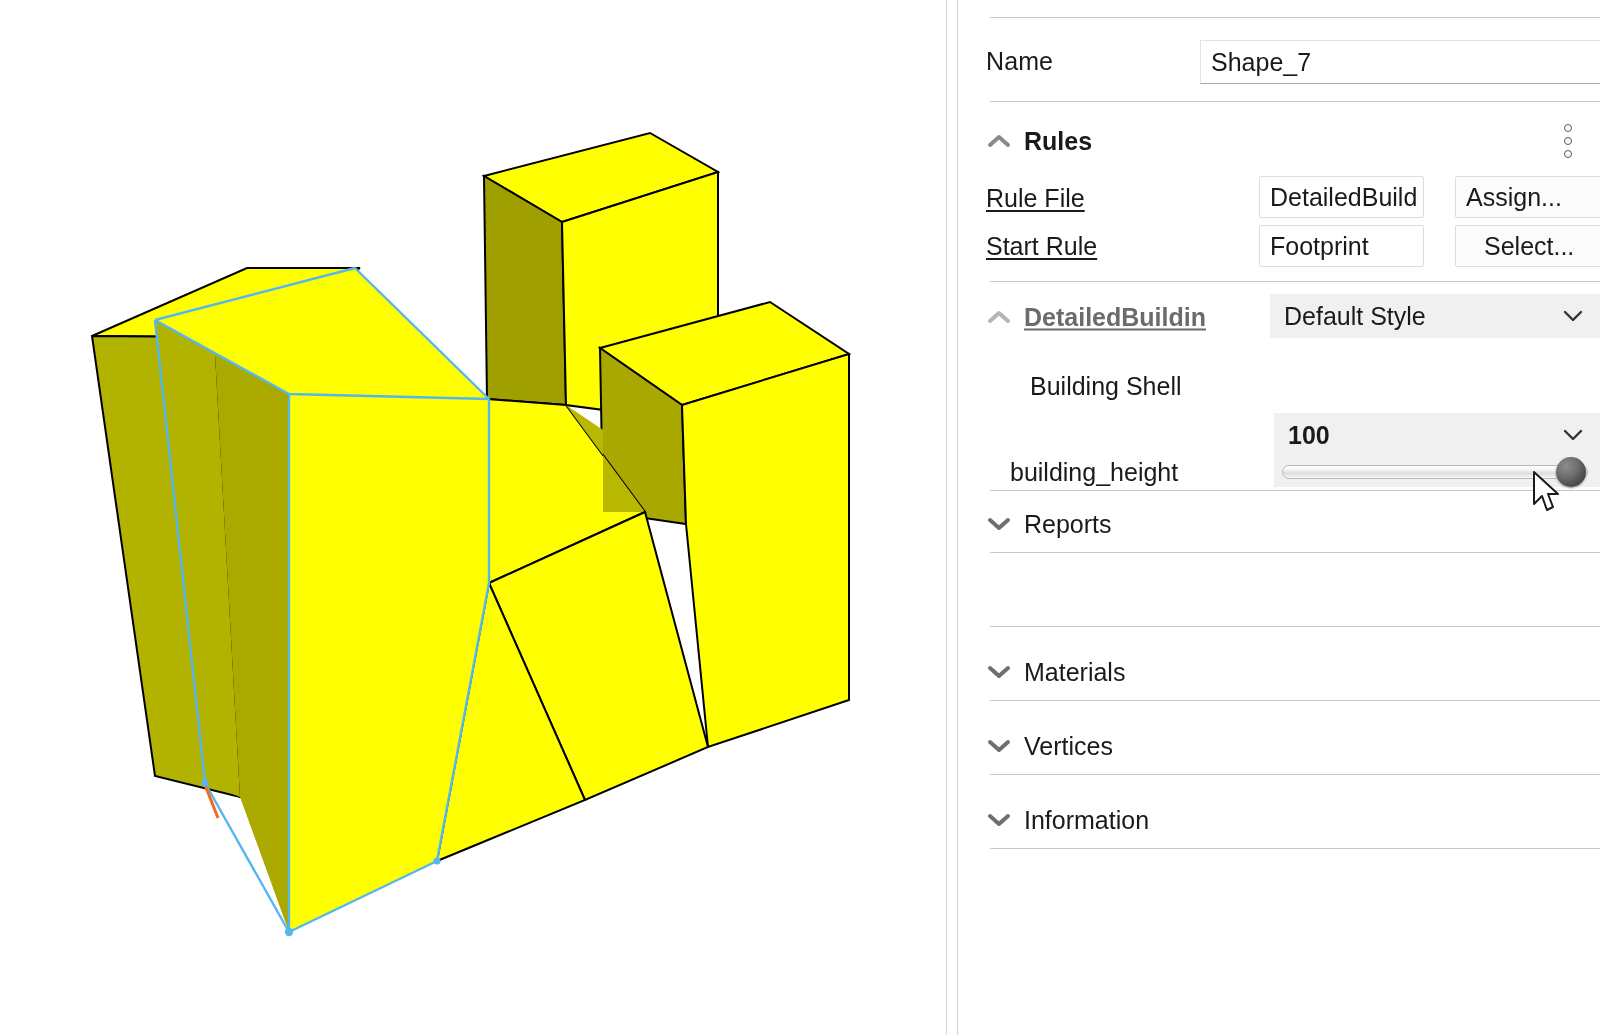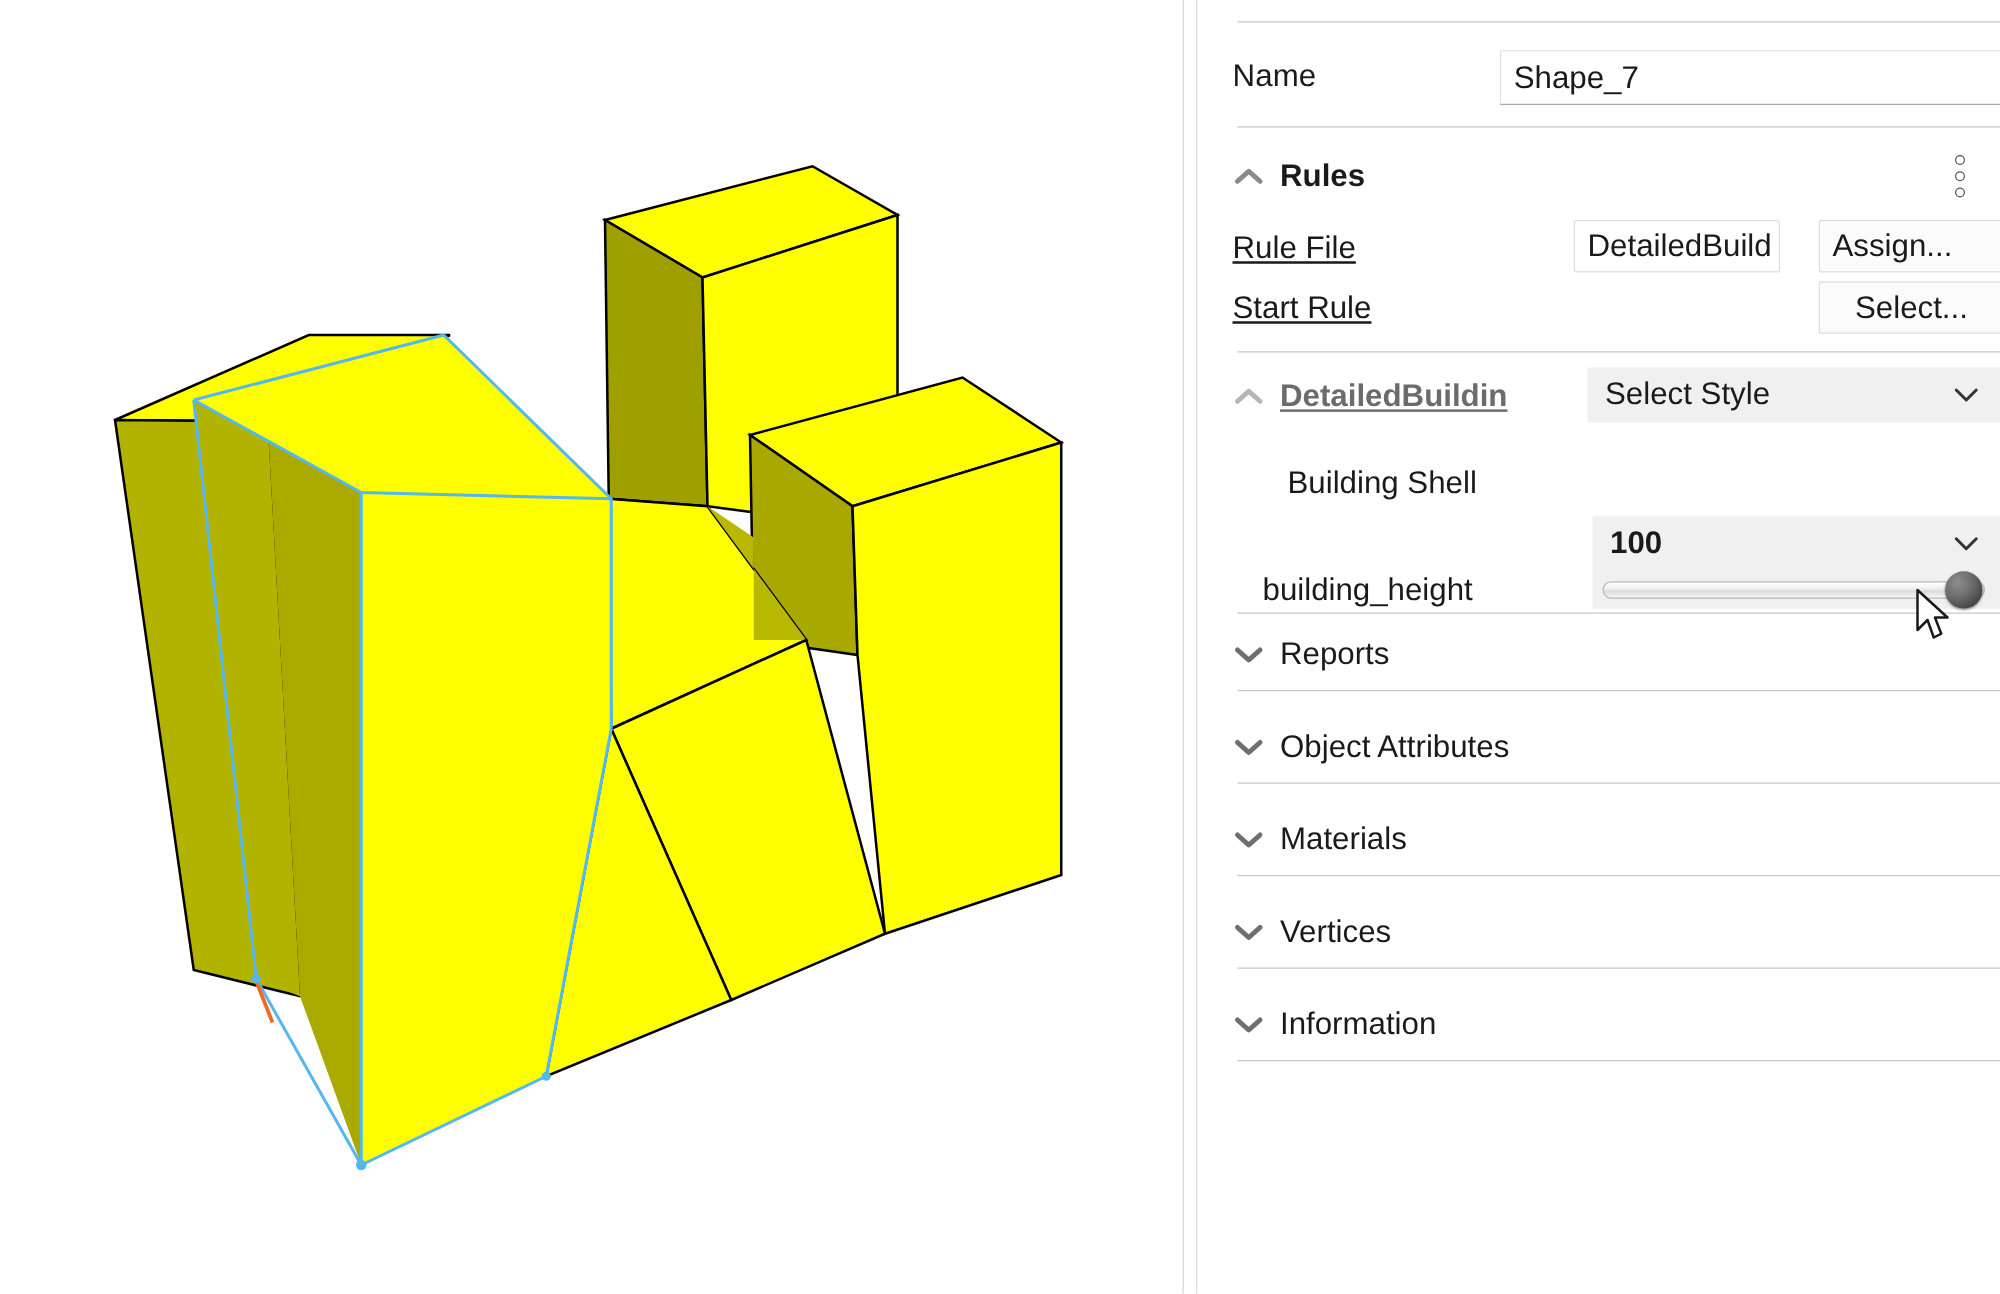--- a/index.html
+++ b/index.html
@@ -322,34 +322,35 @@
           <i></i>
           <i></i>
         </span>
     </div>
 
     <div class="rrow-label" style="top:184px;">Rule File</div>
     <div class="rbtn value" style="top:176px;">DetailedBuild</div>
     <div class="rbtn action" style="top:176px;">Assign...</div>
 
     <div class="rrow-label" style="top:232px;">Start Rule</div>
+    <div class="rbtn value" style="top:225px;">Footprint</div>
     <div class="rbtn action" style="top:225px;padding-left:28px;">Select...</div>
 
     <div class="hrule" style="top:281px;"></div>
 
     <div class="sect" style="top:293px;">
       <span class="chev">
         <svg viewBox="0 0 26 26">
             <path d="M4 17 L13 9 L22 17" fill="none" stroke="#b5b5b5" stroke-width="4" stroke-linecap="round" stroke-linejoin="round"></path>
           </svg>
       </span>
       <span class="sect-title rulelink">DetailedBuildin</span>
     </div>
     <div class="dd" style="left:312px; top:294px; width:330px; height:44px;">
-      <span class="dd-text">Select Style</span>
+      <span class="dd-text">Default Style</span>
       <span class="dd-chev">
         <svg viewBox="0 0 22 22">
             <path d="M3 7 L11 15 L19 7" fill="none" stroke="#333" stroke-width="2.4" stroke-linecap="round" stroke-linejoin="round"></path>
           </svg>
       </span>
     </div>
 
     <div class="ptitle" style="top:372px;margin-left:44px;">Building Shell</div>
 
     <div class="pname" style="top:421px;">building_height</div>
@@ -373,28 +374,20 @@
     <div class="sect" style="top:500px;">
       <span class="chev">
         <svg viewBox="0 0 26 26">
             <path d="M4 9 L13 17 L22 9" fill="none" stroke="#6f6f6f" stroke-width="4" stroke-linecap="round" stroke-linejoin="round"></path>
           </svg>
       </span>
       <span class="sect-title">Reports</span>
     </div>
     <div class="hrule" style="top:552px;"></div>
 
-    <div class="sect" style="top:574px;">
-      <span class="chev">
-        <svg viewBox="0 0 26 26">
-            <path d="M4 9 L13 17 L22 9" fill="none" stroke="#6f6f6f" stroke-width="4" stroke-linecap="round" stroke-linejoin="round"></path>
-          </svg>
-      </span>
-      <span class="sect-title">Object Attributes</span>
-    </div>
     <div class="hrule" style="top:626px;"></div>
 
     <div class="sect" style="top:648px;">
       <span class="chev">
         <svg viewBox="0 0 26 26">
             <path d="M4 9 L13 17 L22 9" fill="none" stroke="#6f6f6f" stroke-width="4" stroke-linecap="round" stroke-linejoin="round"></path>
           </svg>
       </span>
       <span class="sect-title">Materials</span>
     </div>

